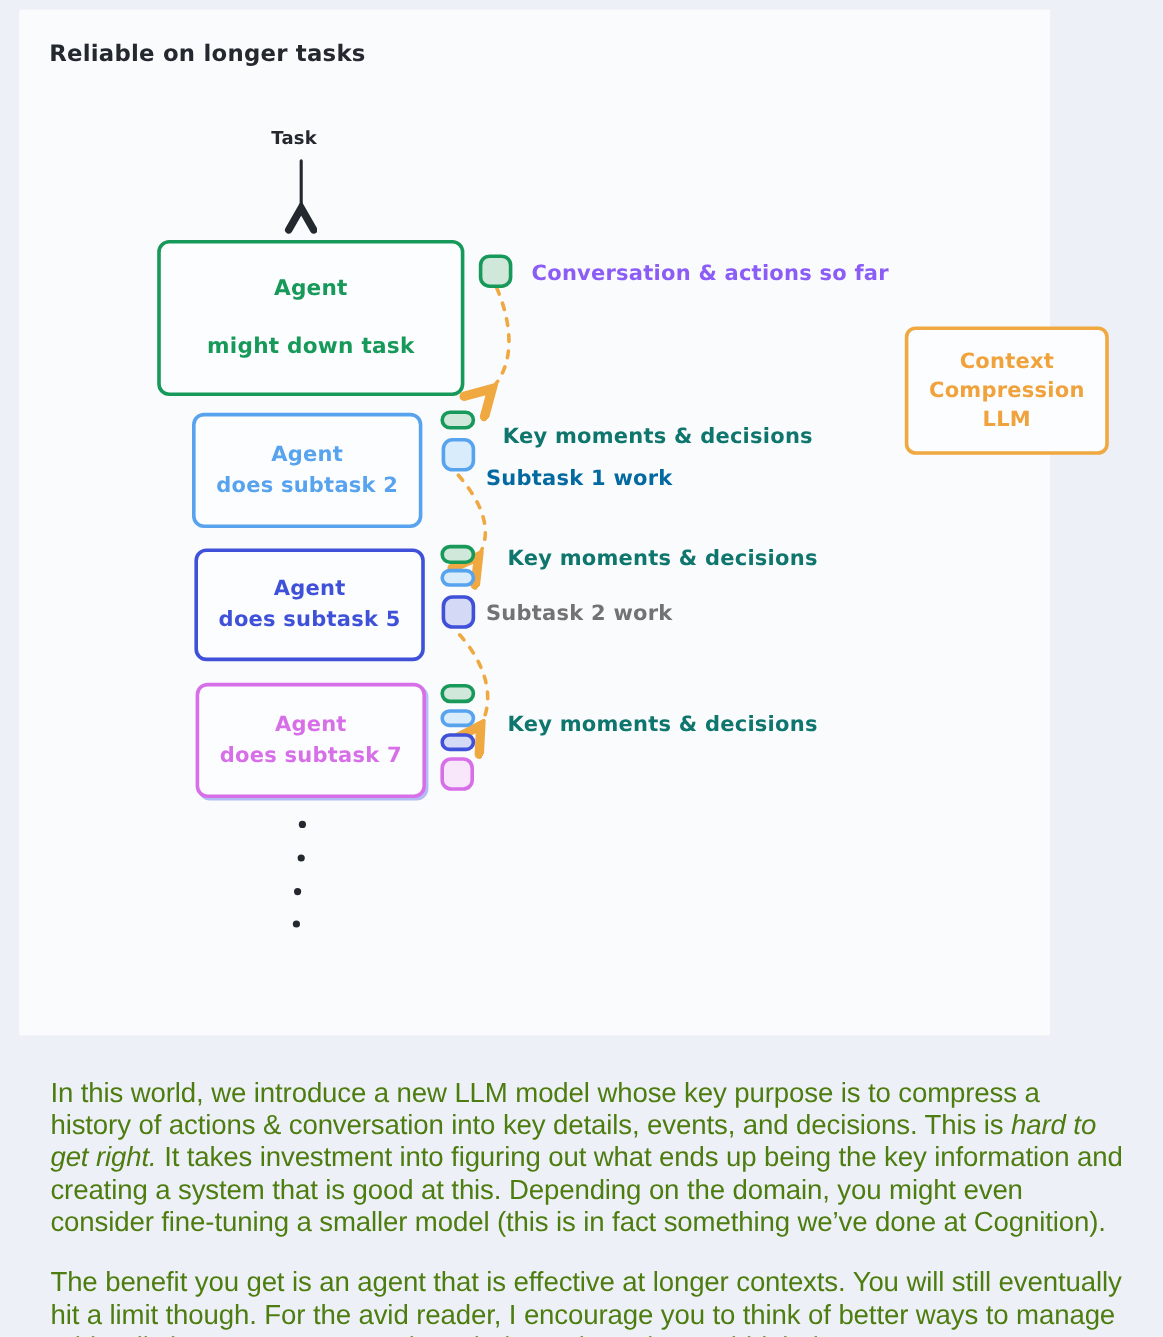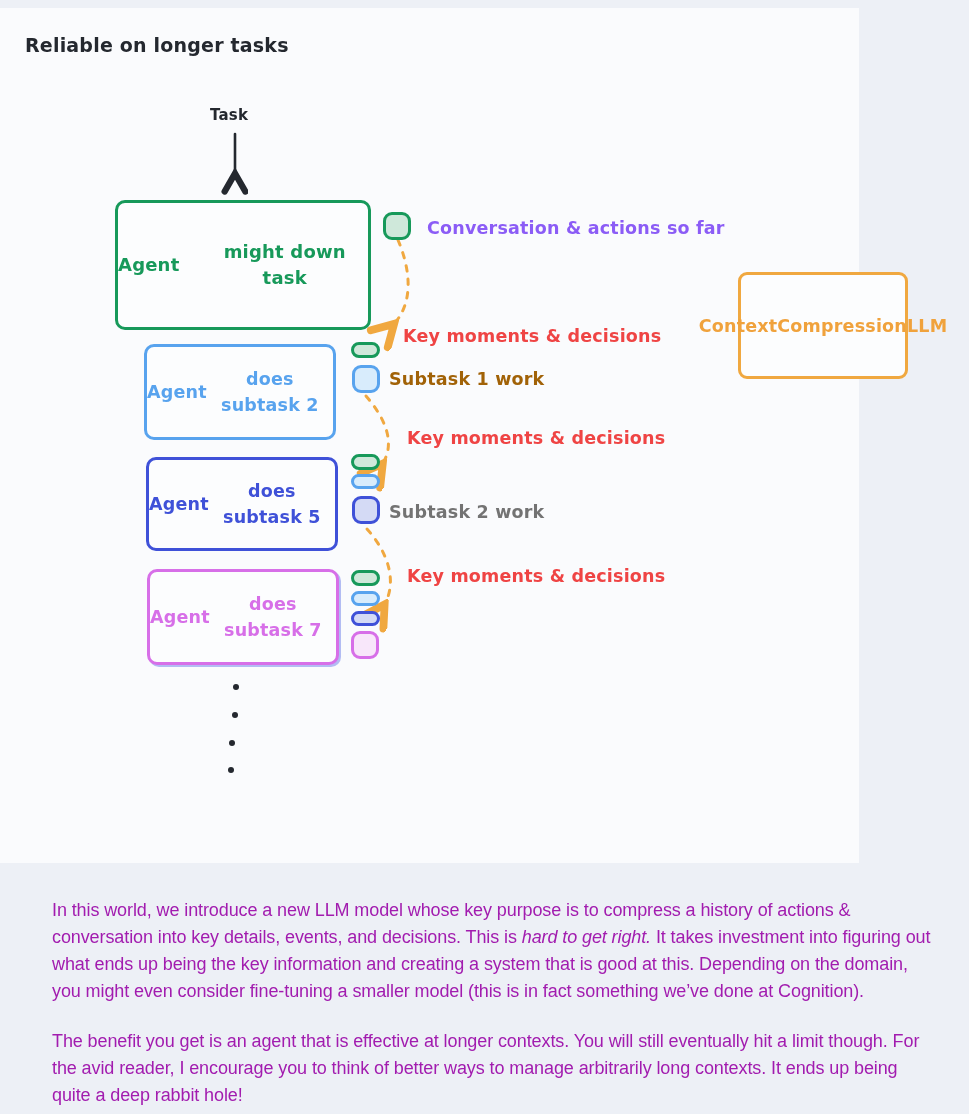--- a/index.html
+++ b/index.html
@@ -4,64 +4,64 @@
 <style>
   html,body{margin:0;padding:0;}
   body{
     width:969px;height:1114px;
     background:#edf0f6;
     font-family:"Liberation Sans",sans-serif;
     position:relative;
     overflow:hidden;
   }
   .diagram-card{
-    position:absolute;left:0;top:8px;width:859px;height:855px;
+    position:absolute;left:16px;top:8px;width:859px;height:855px;
     background:#fafbfd;
   }
   .hand{font-family:"DejaVu Sans",sans-serif;font-weight:bold;letter-spacing:.2px;}
   .abs{position:absolute;}
   .diagram-title{
     left:25px;top:24px;font-size:19px;line-height:26px;color:#24282f;
   }
   .task-label{left:210px;top:98px;font-size:15px;color:#24282f;}
   
   .node-box{
     position:absolute;border-radius:10px;background:#fcfdfe;
-    display:flex;flex-direction:row;align-items:center;justify-content:center;
+    display:flex;flex-direction:column;align-items:center;justify-content:center;
     text-align:center;font-size:18px;line-height:26px;
   }
   .agent-box{left:115px;top:192px;width:250px;height:124px;border:3px solid #17995a;color:#17995a;gap:22px;}
   .subtask1-box{left:144px;top:336px;width:186px;height:90px;border:3px solid #58a3ee;color:#58a3ee;font-size:17.5px;}
   .subtask2-box{left:146px;top:449px;width:186px;height:88px;border:3px solid #3f51d8;color:#3f51d8;font-size:17.5px;}
   .subtask3-box{left:147px;top:561px;width:186px;height:90px;border:3px solid #d76fe8;color:#d76fe8;font-size:17.5px;box-shadow:2px 2px 0 rgba(90,110,230,.45);}
   .context-box{left:738px;top:264px;width:164px;height:101px;border:3px solid #f0a840;color:#f0a23c;font-size:17.5px;line-height:24px;border-radius:9px;}
   
   .mini{position:absolute;box-sizing:border-box;}
   .sq{width:28px;height:28px;border-radius:9px;border:3px solid;}
   .pill{width:29px;height:16px;border-radius:8px;border:3px solid;}
   .green-ic{border-color:#17995a;background:#cfe8da;}
   .blue-ic{border-color:#58a3ee;background:#d8ecfc;}
   .royal-ic{border-color:#3f51d8;background:#d4daf5;}
   .purple-ic{border-color:#d76fe8;background:#f8e7fa;}
   
   .annot{position:absolute;font-size:17.5px;white-space:nowrap;}
   .green-t{color:#8b5cf6;}
-  .orange-t{color:#ef4444;}
-  .blue-t{color:#a16207;}
+  .orange-t{color:#0f766e;margin-top:28px;}
+  .blue-t{color:#0369a1;margin-top:20px;}
   .royal-t{color:#737373;}
   .dot{position:absolute;width:6px;height:6px;border-radius:50%;background:#24282f;}
   .arrow-layer{position:absolute;left:0;top:0;pointer-events:none;}
   
   .article{
     position:absolute;left:0;top:863px;width:969px;height:251px;
     background:#edf0f6;box-sizing:border-box;
     padding:34px 32px 0 38px;
   }
   .article p{
-    margin:0 0 23px 14px;font-size:18px;line-height:27px;color:#a21caf;
+    margin:0 0 23px 4px;font-size:23px;line-height:27px;color:#4d7c0f;
     letter-spacing:-0.1px;
   }
 </style>
 </head>
 <body>
 
 <div class="diagram-card">
 
   <div class="abs hand diagram-title">
     <div>Reliable on longer tasks</div>

